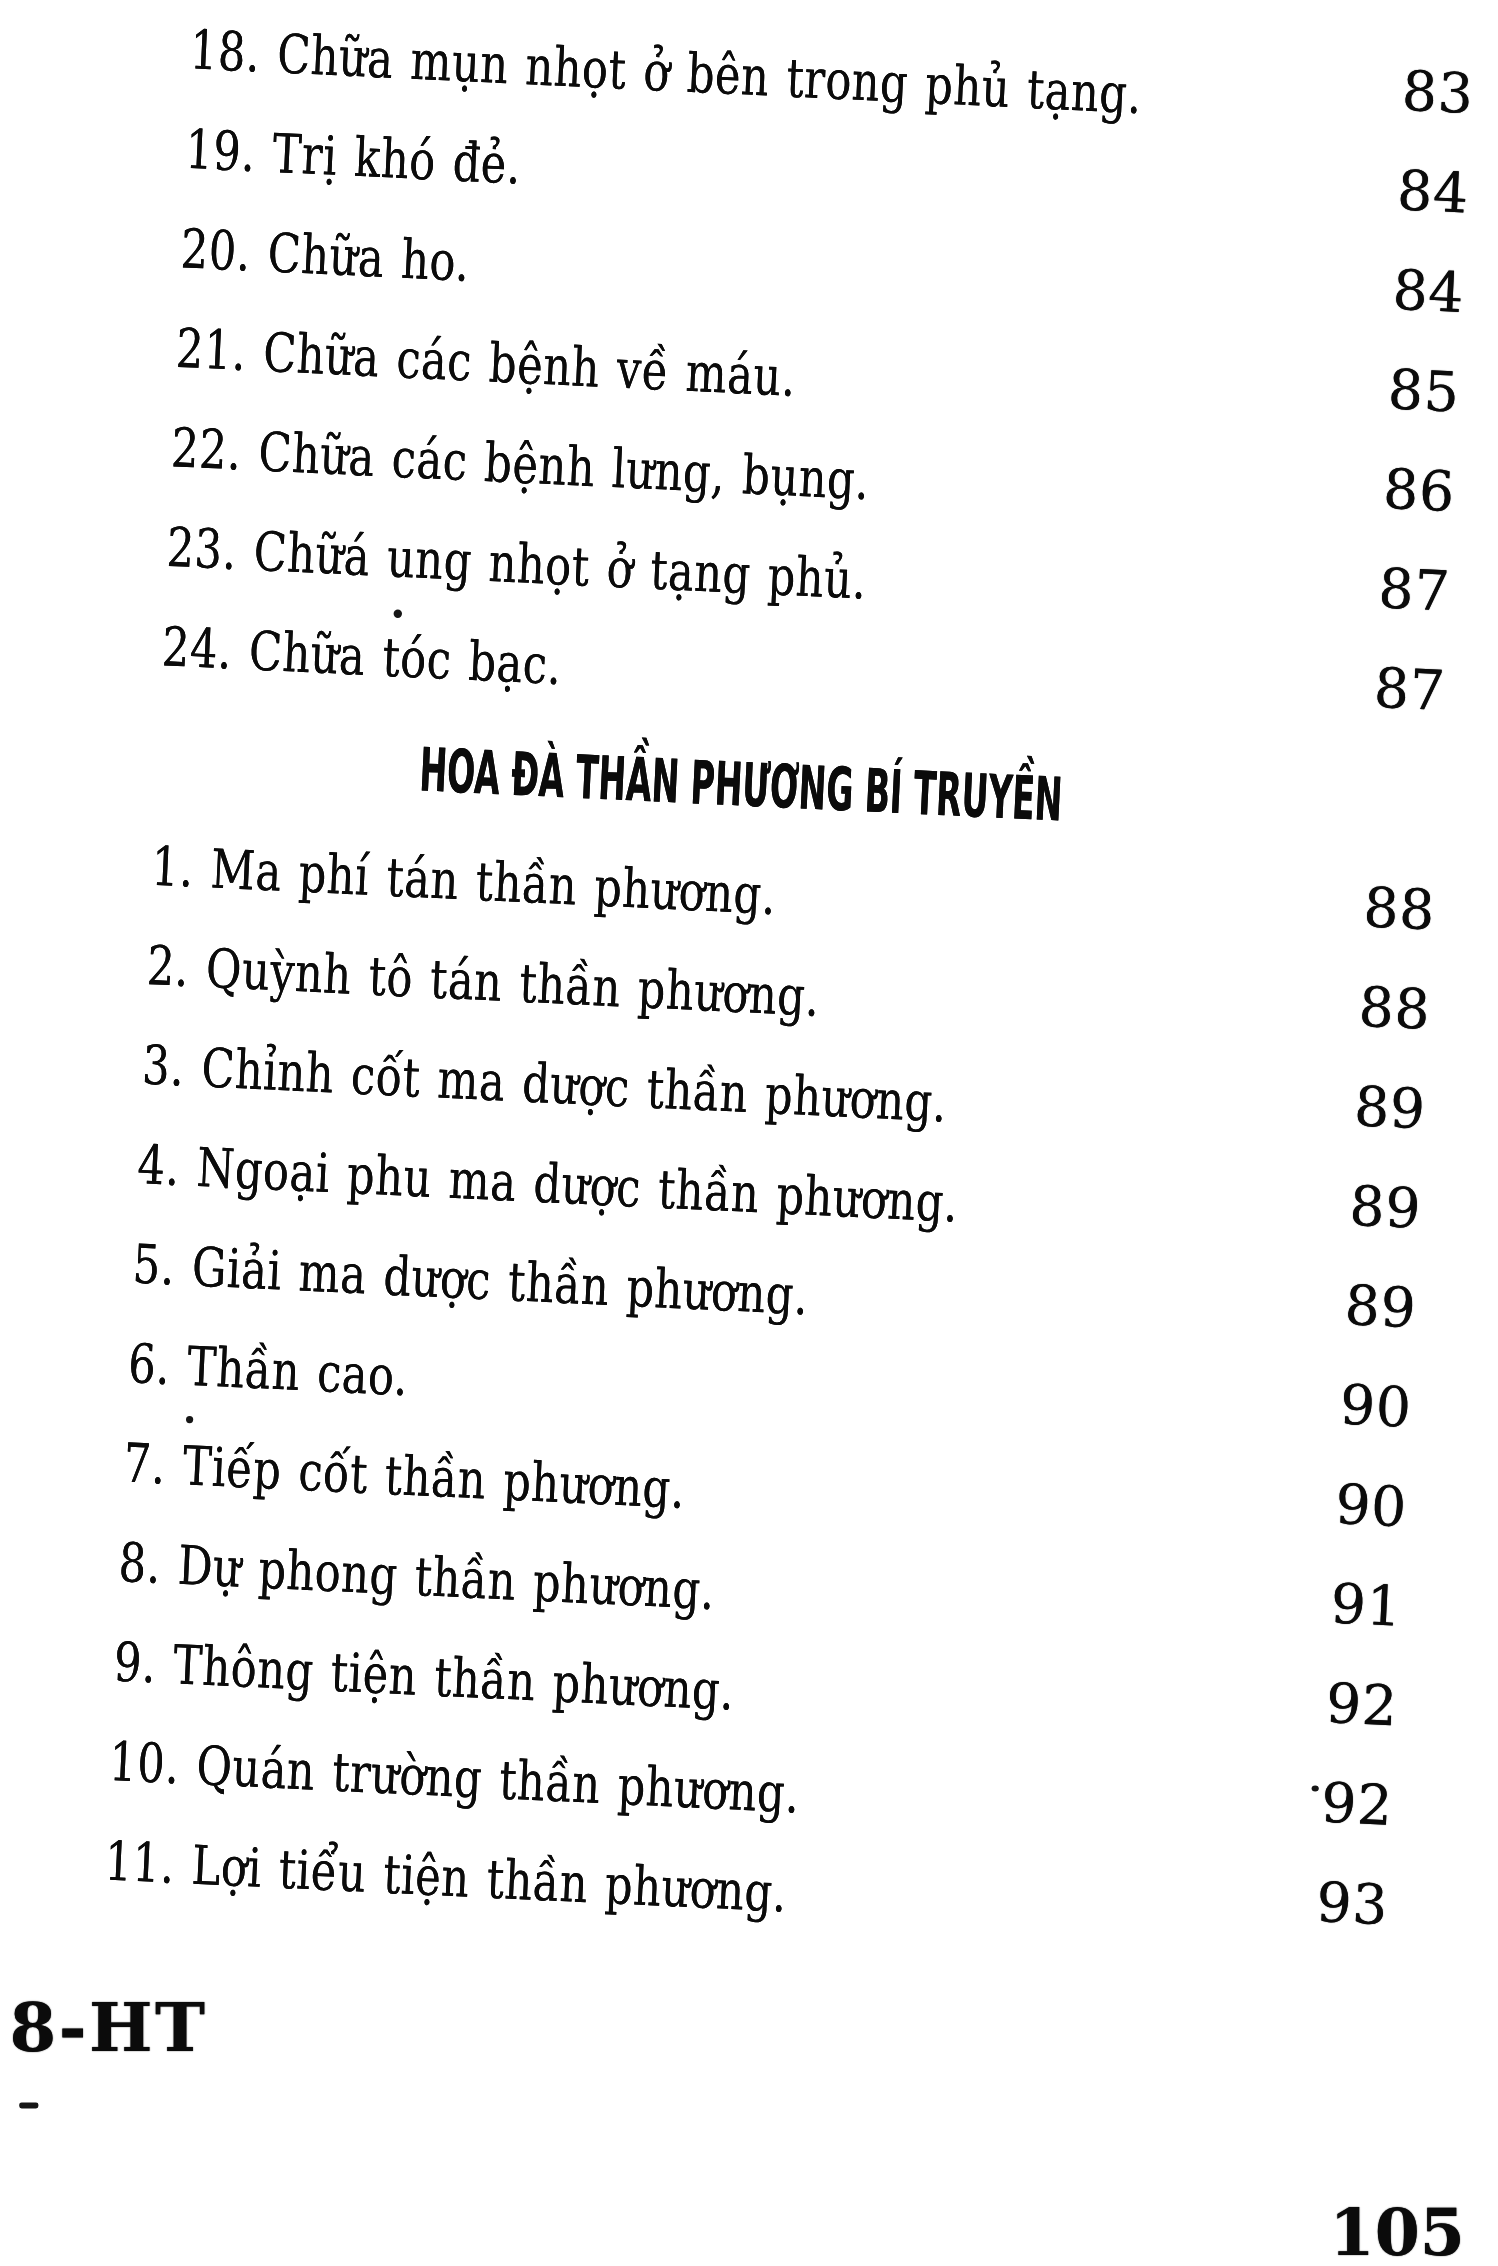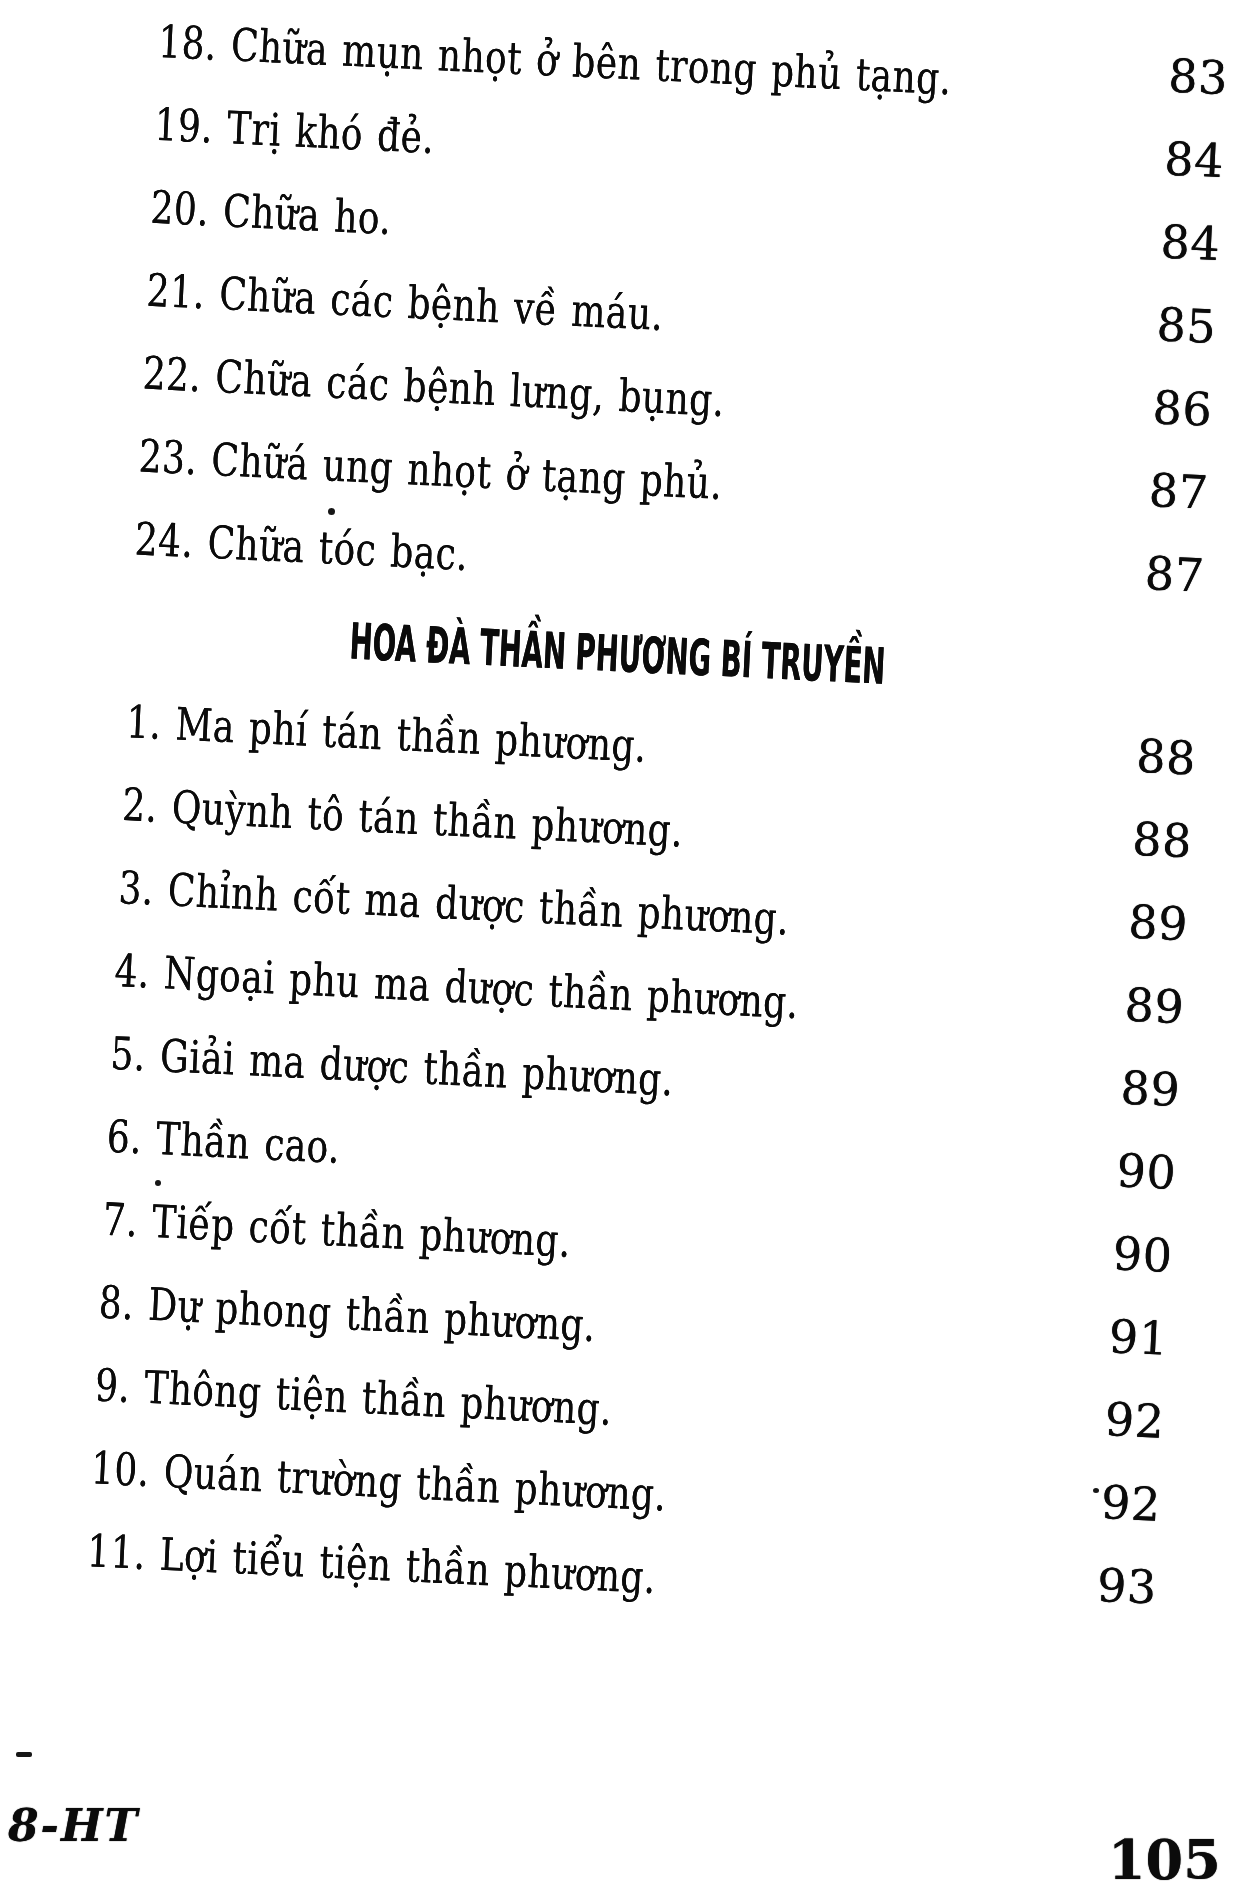--- a/index.html
+++ b/index.html
@@ -46,24 +46,23 @@
     display:inline-block;
     font-family:"DejaVu Sans",sans-serif;
     font-weight:700;
     font-size:50px;line-height:58px;
     white-space:nowrap;
     transform:scaleX(.55);
     transform-origin:50% 50%;
     text-shadow:0 0 .6px currentColor;
   }
   .footer-sig{
-    position:absolute;left:8px;top:1800px;
-    font-weight:700;font-size:44px;letter-spacing:2px;
+    position:absolute;left:8px;top:1657px;
+    font-weight:700;font-size:56px;letter-spacing:2px;
     text-shadow:0 0 1px currentColor;
-    font-style:italic;
   }
   .footer-page{
     position:absolute;left:1108px;top:1828px;
     font-weight:700;font-size:54px;
     text-shadow:0 0 1px currentColor;
   }
   .dot{position:absolute;background:#161616;border-radius:50%;}
   #dot1{left:328px;top:508px;width:7px;height:7px;}
   #dot2{left:155px;top:1180px;width:6px;height:6px;}
   #dot3{left:1093px;top:1488px;width:6px;height:5px;}

